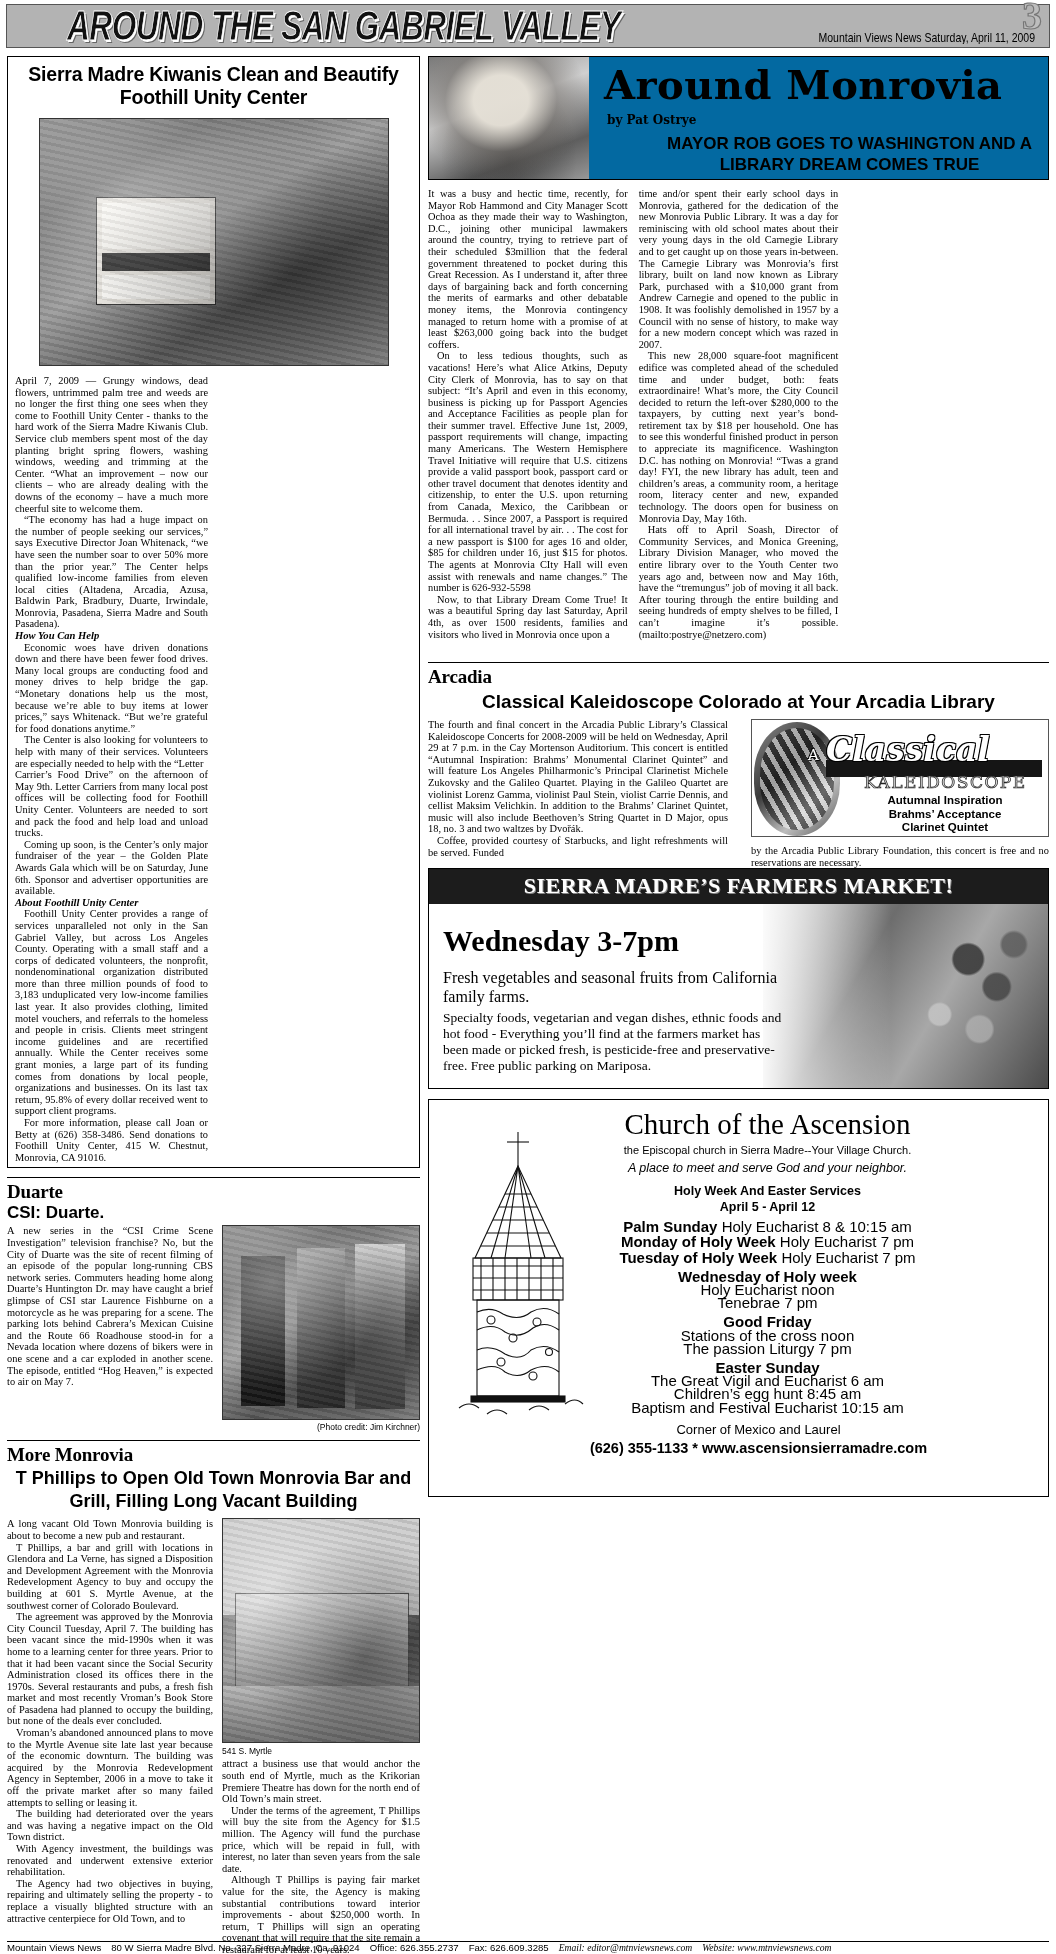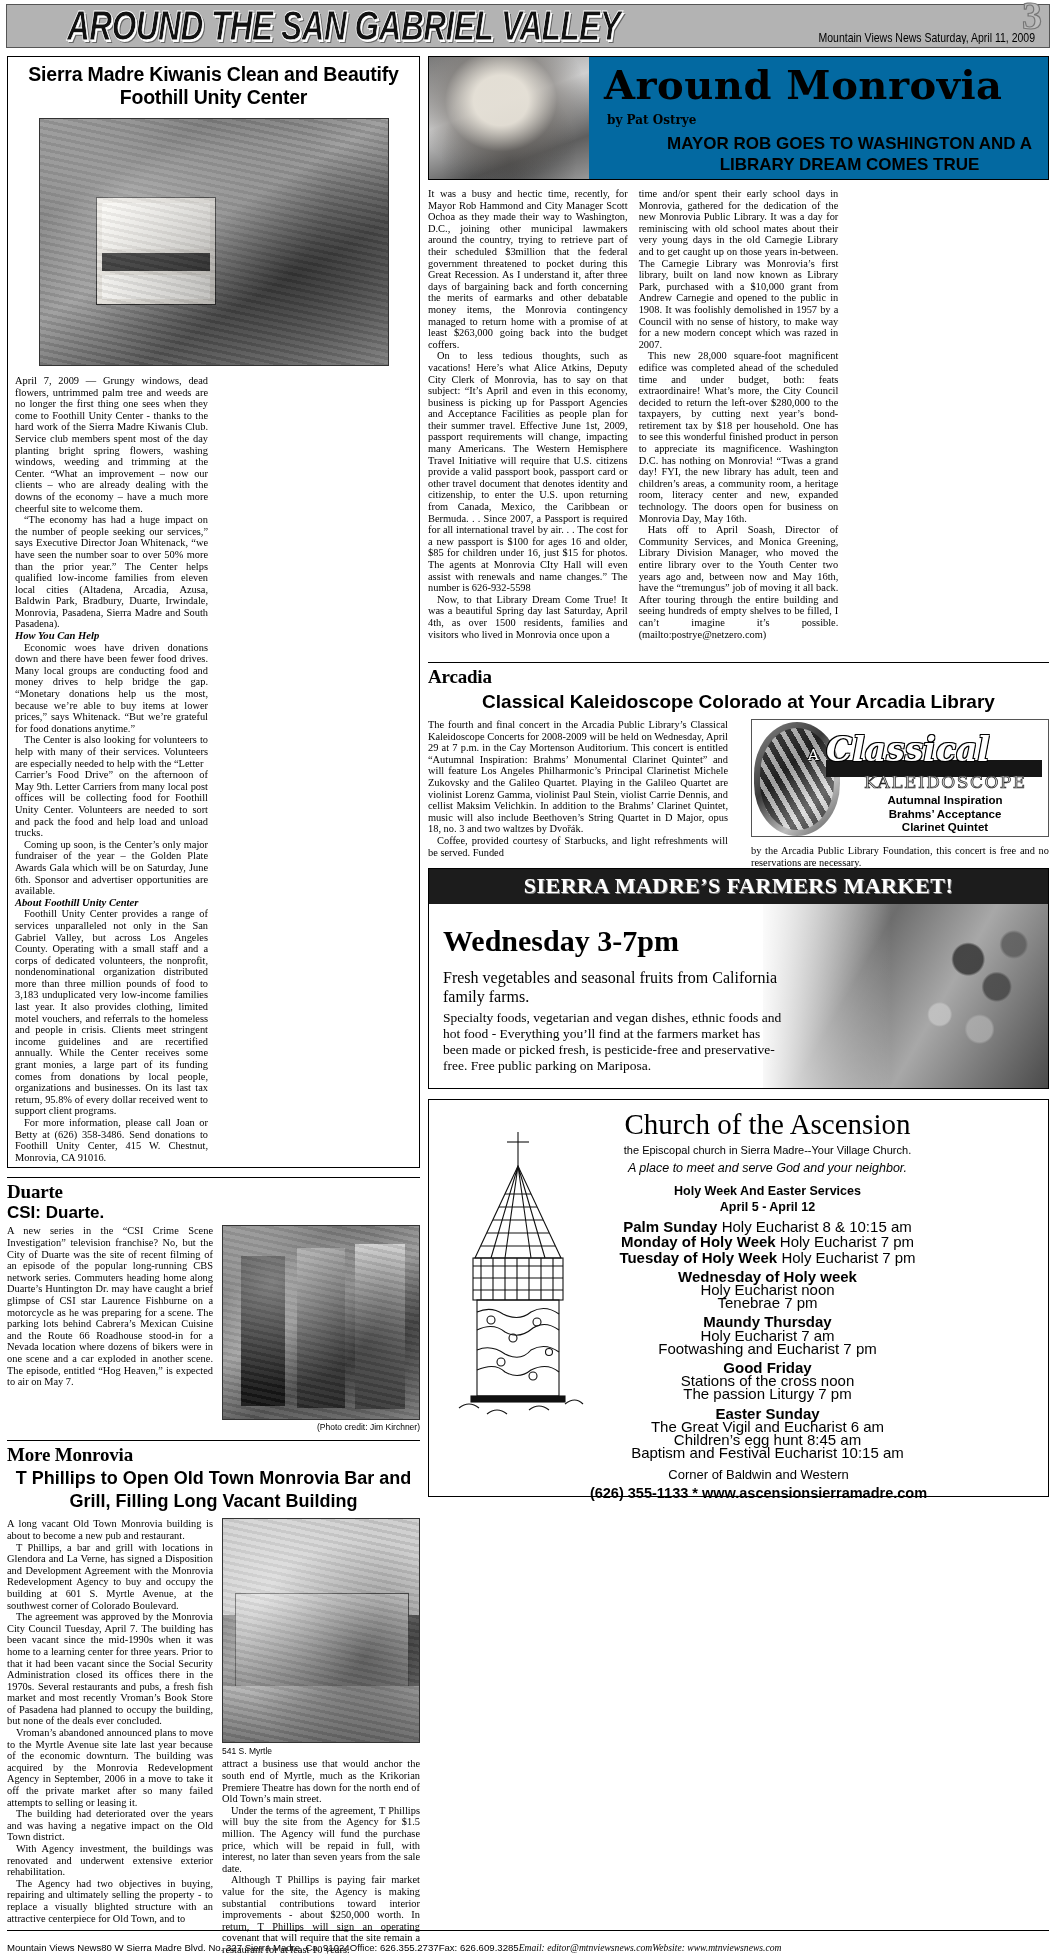--- a/index.html
+++ b/index.html
@@ -279,24 +279,24 @@
   }
   .kal-lines {
     position: absolute; left: 96px; top: 74px; right: 6px;
     font-family: Liberation Sans, sans-serif; font-size: 11.5px; line-height: 13.5px;
     text-align: center; font-weight: bold;
   }
 
   
   .footer {
     position: absolute; left: 7px; right: 7px; bottom: 5px;
-    border-top: 1px solid #000; padding-top: 11px;
+    border-top: 1px solid #000; padding-top: 0;
     font-family: "Liberation Sans", sans-serif;
     font-size: 9.6px;
-    display: flex; align-items: baseline;
+    display: flex; gap: 10px; align-items: baseline;
     white-space: nowrap;
   }
   .footer .em { font-family: "Liberation Serif", serif; font-style: italic; }
 </style>
 </head>
 <body>
 
 <div class="page">
 
   <div class="masthead">
@@ -481,38 +481,33 @@
           </div>
           <div class="ch-grp" style="margin-top: 2px;">
             <div class="ch-row"><b>Tuesday of Holy Week</b>  Holy Eucharist  7 pm</div>
           </div>
           <div class="ch-grp">
             <div class="ch-row"><b>Wednesday of Holy week</b></div>
             <div class="ch-row">Holy Eucharist noon</div>
             <div class="ch-row">Tenebrae 7 pm</div>
           </div>
           <div class="ch-grp">
-            <div class="ch-row"><b>Maundy Thursday</b></div>
-            <div class="ch-row">Holy Eucharist 7 am</div>
-            <div class="ch-row">Footwashing and Eucharist 7 pm</div>
-          </div>
-          <div class="ch-grp">
             <div class="ch-row"><b>Good Friday</b></div>
             <div class="ch-row">Stations of the cross noon</div>
             <div class="ch-row">The passion Liturgy 7 pm</div>
           </div>
           <div class="ch-grp">
             <div class="ch-row"><b>Easter Sunday</b></div>
             <div class="ch-row">The Great Vigil and Eucharist 6 am</div>
             <div class="ch-row">Children’s egg hunt 8:45 am</div>
             <div class="ch-row">Baptism and Festival Eucharist   10:15 am</div>
           </div>
         </div>
       <div class="ch-foot">
-        <div class="ch-addr">Corner of Baldwin and Western</div>
+        <div class="ch-addr">Corner of Mexico and Laurel</div>
         <div class="ch-phone">(626) 355-1133  *  www.ascensionsierramadre.com</div>
       </div>
     </div>
   </div>
 
   <div class="footer">
     <span>Mountain Views News</span>
     <span>80 W Sierra Madre Blvd.  No. 327   Sierra Madre, Ca.  91024</span>
     <span>Office:  626.355.2737</span>
     <span>Fax:  626.609.3285</span>

